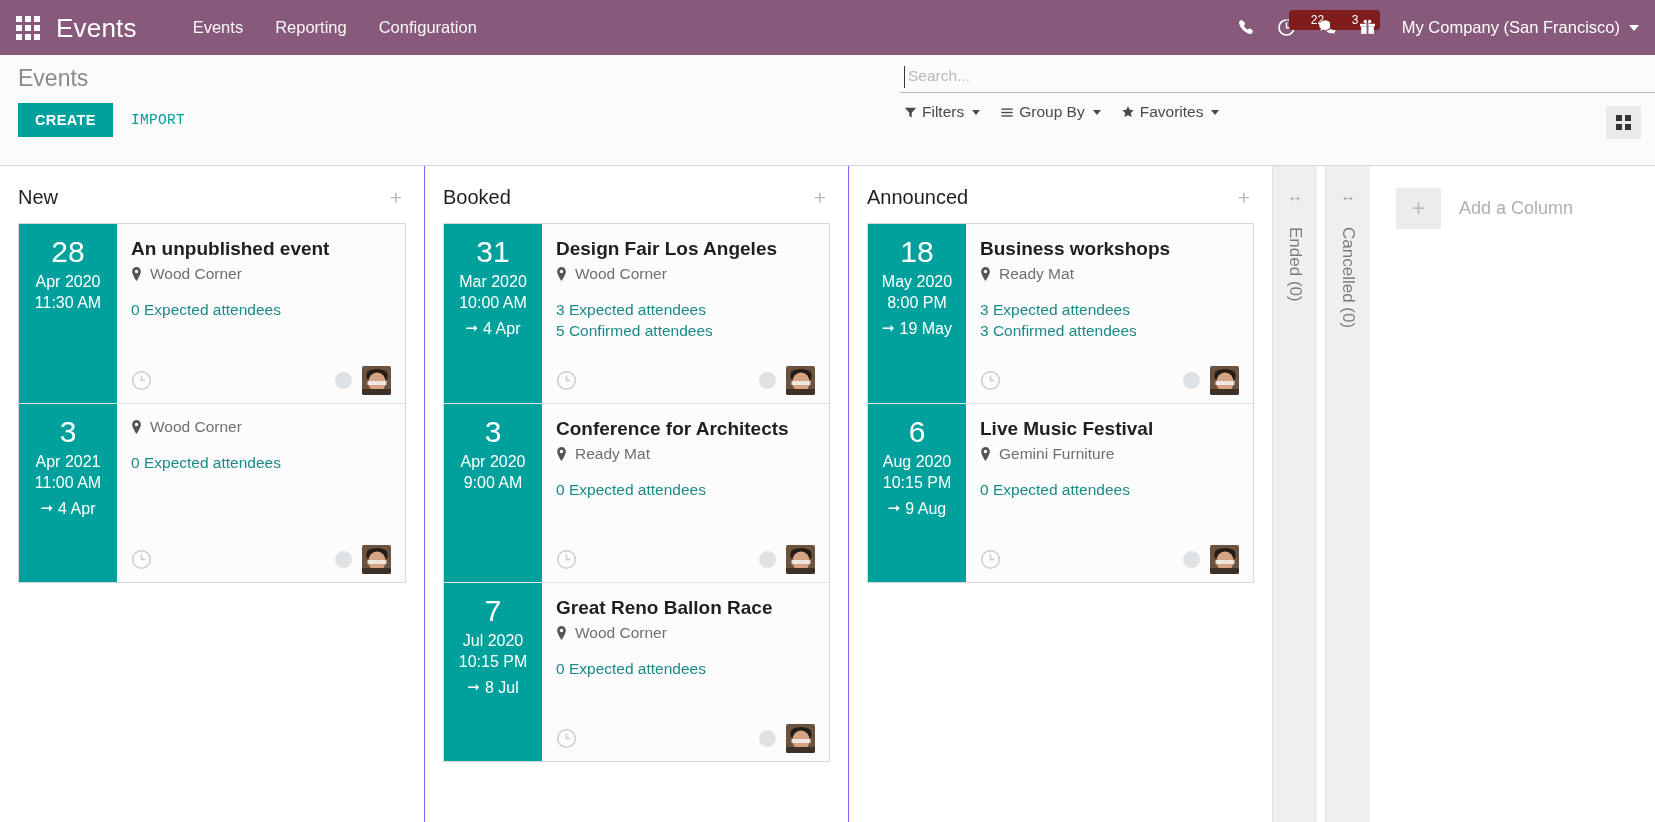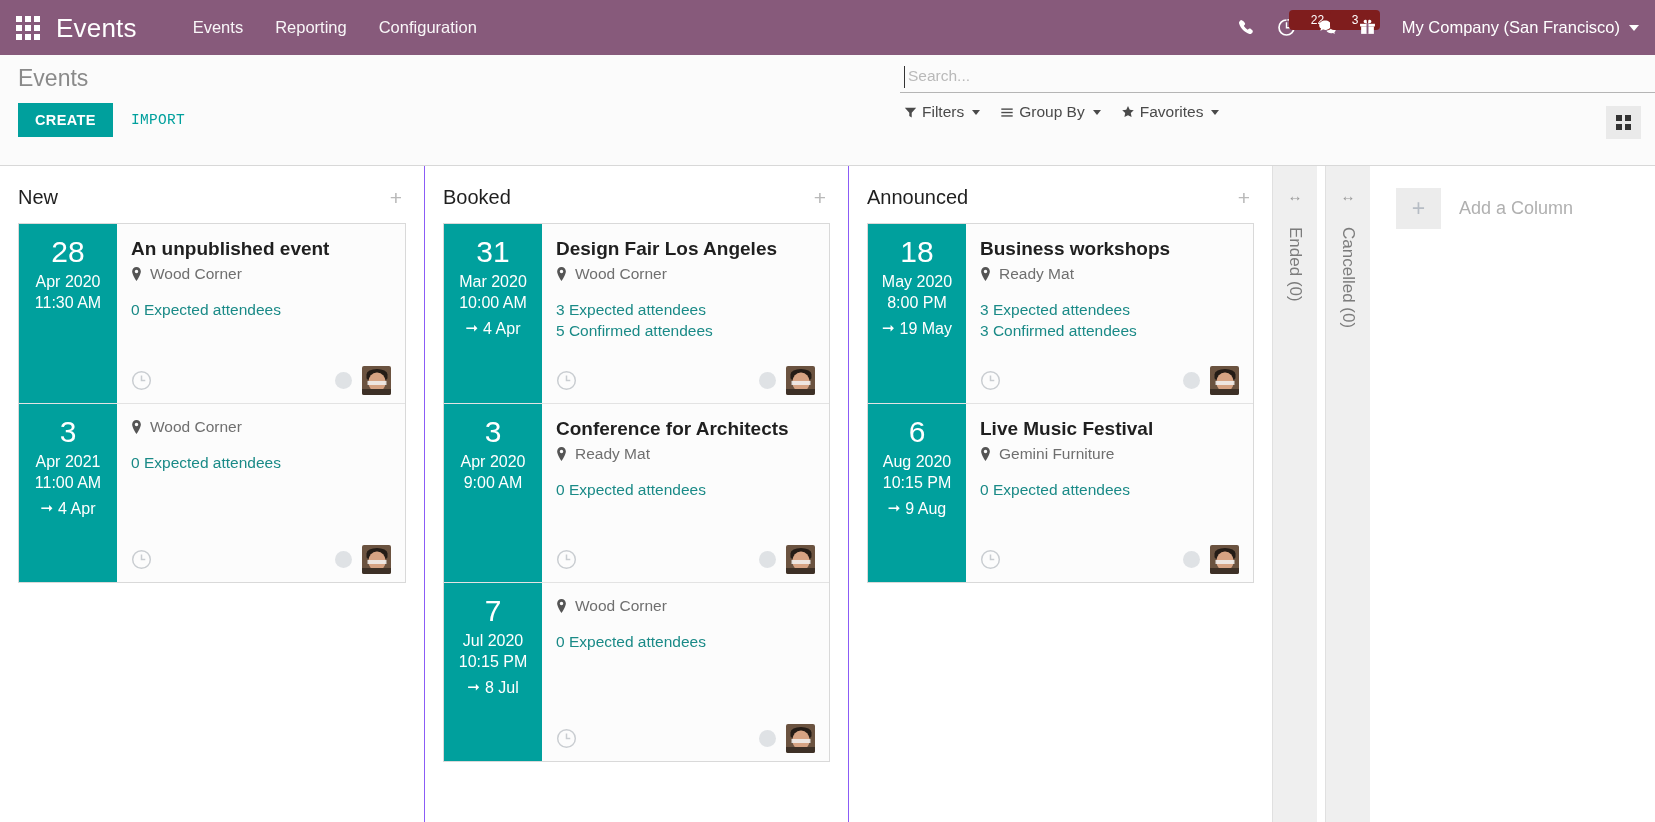--- a/index.html
+++ b/index.html
@@ -689,20 +689,21 @@
           <div class="kb-date">
             <div class="kb-day">7</div>
             <div class="kb-my">Jul 2020</div>
             <div class="kb-time">10:15 PM</div>
             <div class="kb-end">
               <span class="arrow">➞</span>
               <span>8 Jul</span>
             </div>
           </div>
           <div class="kb-body">
+            <div class="kb-title">Great Reno Ballon Race</div>
             <div class="kb-loc">
               <span>
                 <svg width="11" height="14" viewBox="0 0 12 16">
                   <path d="M6 0C3.2 0 1 2.2 1 5c0 3.6 5 11 5 11s5-7.4 5-11c0-2.8-2.2-5-5-5zm0 7a2 2 0 110-4 2 2 0 010 4z"></path>
                 </svg>
               </span>
               <span>Wood Corner</span>
             </div>
             <div class="kb-stats">
               <div class="kb-stat">0 Expected attendees</div>

